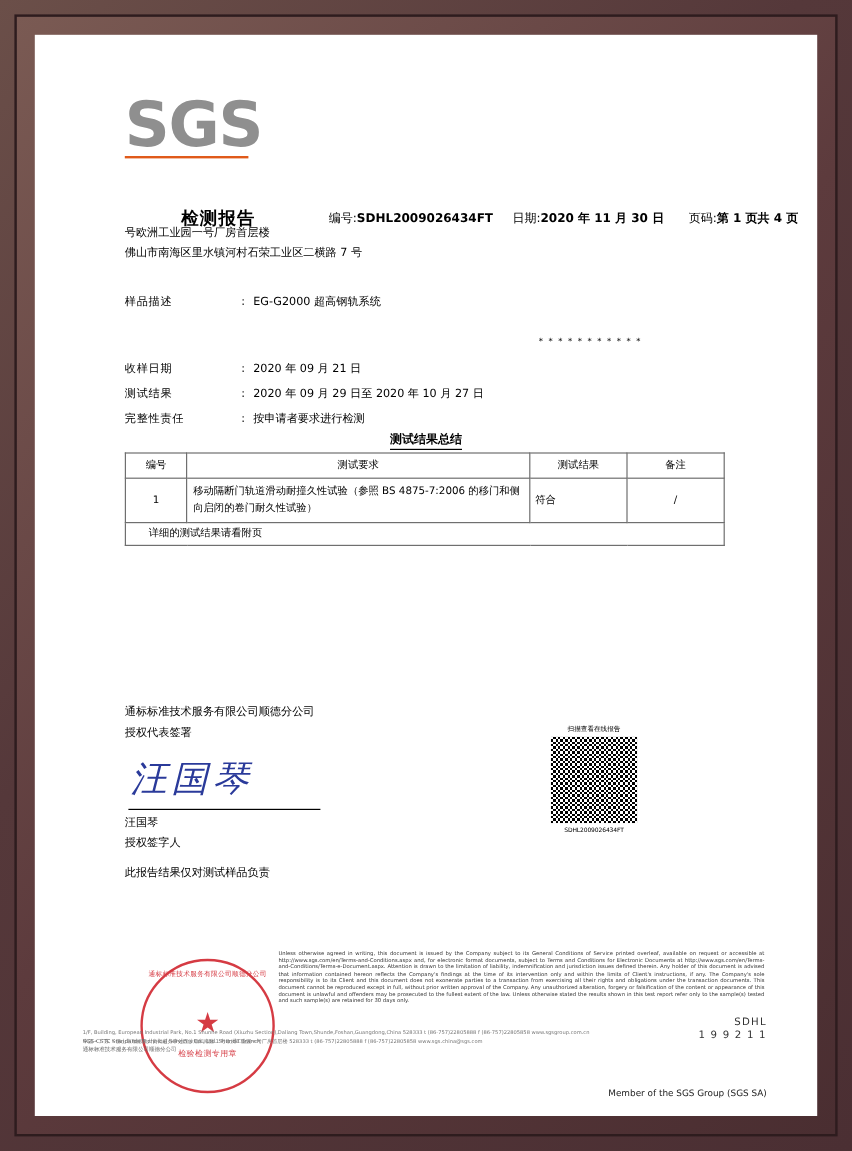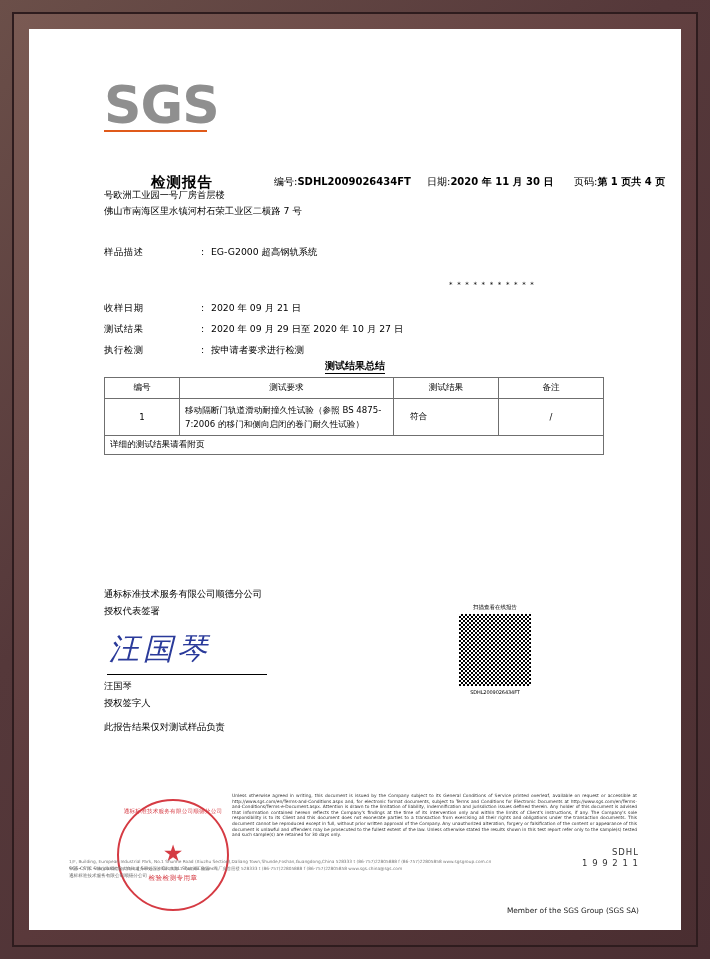--- a/index.html
+++ b/index.html
@@ -165,35 +165,35 @@
     position: absolute;
     left: 75px;
     top: 348px;
     width: 500px;
     border-collapse: collapse;
     font-size: 8.6px;
     color: #000;
   }
   .rtable th, .rtable td {
     border: 1px solid #6f6f6f;
-    padding: 3px 16px;
+    padding: 3px 4px;
     vertical-align: middle;
   }
   .rtable thead th {
     text-align: center;
     font-weight: normal;
     height: 14px;
     background: #fff;
   }
   .col-no   { width: 42px; text-align: center; }
   .col-req  { }
   .col-res  { width: 72px; text-align: left; }
   .col-note { width: 72px; text-align: center; }
   .rtable td.req-cell { line-height: 14px; padding: 4px 5px; }
-  .rtable td.foot-cell { padding: 3px 5px; font-family: Liberation Serif, serif; }
+  .rtable td.foot-cell { padding: 3px 19px; font-family: Liberation Serif, serif; }
 
   
   .sign-block {
     position: absolute;
     left: 75px;
     top: 556px;
     font-size: 9.3px;
     line-height: 17px;
     color: #000;
   }
@@ -391,21 +391,21 @@
         <div class="dlabel">收样日期</div>
         <div class="dcolon">:</div>
         <div class="dval">2020 年 09 月 21 日</div>
       </div>
       <div class="drow">
         <div class="dlabel">测试结果</div>
         <div class="dcolon">:</div>
         <div class="dval">2020 年 09 月 29 日至 2020 年 10 月 27 日</div>
       </div>
       <div class="drow">
-        <div class="dlabel">执行检测</div>
+        <div class="dlabel">完整性责任</div>
         <div class="dcolon">:</div>
         <div class="dval">按申请者要求进行检测</div>
       </div>
     </div>
 
     <div class="results-head">
       <span>测试结果总结</span>
     </div>
 
     <table class="rtable">

